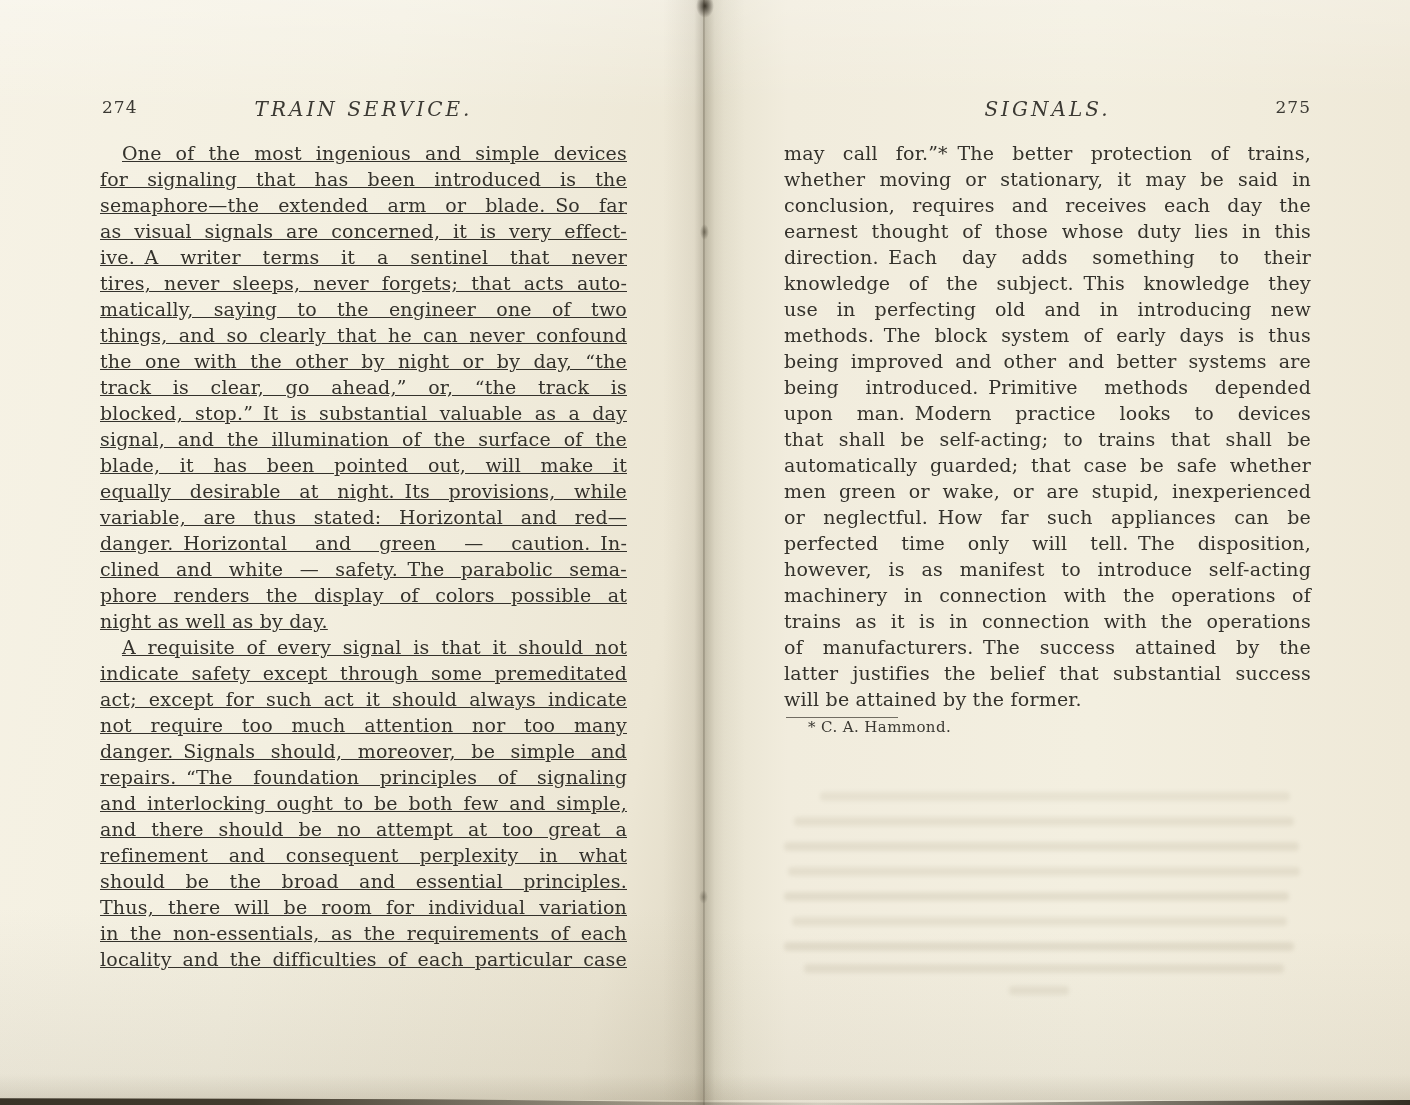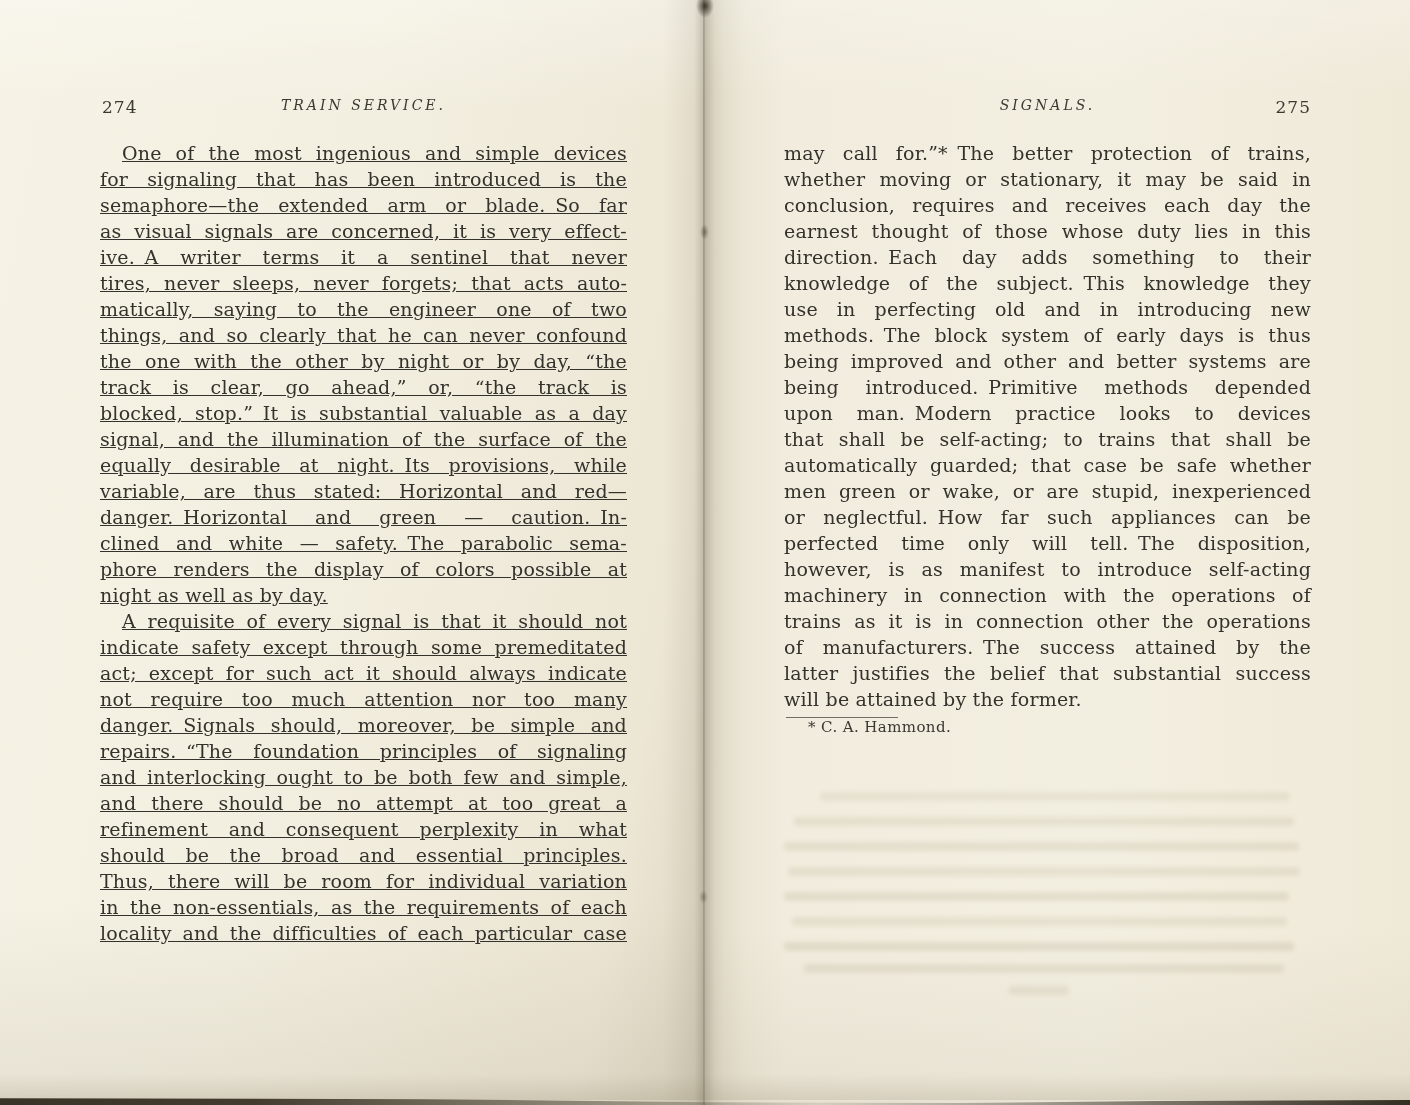--- a/index.html
+++ b/index.html
@@ -39,21 +39,21 @@
     background: radial-gradient(ellipse at center, rgba(50,44,30,0.5) 0%, rgba(50,44,30,0) 70%); }
   .gutter-dot-b { position:absolute; left:699px; top:890px; width:9px; height:14px;
     background: radial-gradient(ellipse at center, rgba(50,44,30,0.35) 0%, rgba(50,44,30,0) 70%); }
 
   .pagehead { position:absolute; top:97px; height:26px; font-size:17px; color:#3b3933; }
   .page-left  .pagehead { left:100px; width:527px; }
   .page-right .pagehead { left:81px;  width:527px; }
   .pagenum { position:absolute; top:0; letter-spacing:1px; }
   .page-left  .pagenum { left:2px; }
   .page-right .pagenum { right:0; }
-  .runhead { display:block; text-align:center; font-style:italic; letter-spacing:3px; font-size:14px; }
+  .runhead { display:block; text-align:center; font-style:italic; letter-spacing:3px; font-size:20px; }
 
   .textcol { position:absolute; top:140px; width:527px; font-size:19px; line-height:26px; color:#34322c; }
   .page-left  .textcol { left:100px;text-decoration:underline; }
   .page-right .textcol { left:81px; }
   .para { margin:0; }
   .tline { text-align:justify; text-align-last:justify; letter-spacing:0.2px; }
   .tline.endline { text-align-last:left; }
   .tline.indent { text-indent:22px; }
 
   .footnote { position:absolute; left:81px; top:717px; width:527px; color:#3a3832; }
@@ -96,20 +96,21 @@
           <div class="tline">semaphore—the extended arm or blade. So far</div>
           <div class="tline">as visual signals are concerned, it is very effect-</div>
           <div class="tline">ive. A writer terms it a sentinel that never</div>
           <div class="tline">tires, never sleeps, never forgets; that acts auto-</div>
           <div class="tline">matically, saying to the engineer one of two</div>
           <div class="tline">things, and so clearly that he can never confound</div>
           <div class="tline">the one with the other by night or by day, “the</div>
           <div class="tline">track is clear, go ahead,” or, “the track is</div>
           <div class="tline">blocked, stop.” It is substantial valuable as a day</div>
           <div class="tline">signal, and the illumination of the surface of the</div>
+          <div class="tline">blade, it has been pointed out, will make it</div>
           <div class="tline">equally desirable at night. Its provisions, while</div>
           <div class="tline">variable, are thus stated: Horizontal and red—</div>
           <div class="tline">danger. Horizontal and green — caution. In-</div>
           <div class="tline">clined and white — safety. The parabolic sema-</div>
           <div class="tline">phore renders the display of colors possible at</div>
           <div class="tline endline">night as well as by day.</div>
         </div>
         <div class="para">
           <div class="tline indent">A requisite of every signal is that it should not</div>
           <div class="tline">indicate safety except through some premeditated</div>
@@ -146,21 +147,21 @@
           <div class="tline">being improved and other and better systems are</div>
           <div class="tline">being introduced. Primitive methods depended</div>
           <div class="tline">upon man. Modern practice looks to devices</div>
           <div class="tline">that shall be self-acting; to trains that shall be</div>
           <div class="tline">automatically guarded; that case be safe whether</div>
           <div class="tline">men green or wake, or are stupid, inexperienced</div>
           <div class="tline">or neglectful. How far such appliances can be</div>
           <div class="tline">perfected time only will tell. The disposition,</div>
           <div class="tline">however, is as manifest to introduce self-acting</div>
           <div class="tline">machinery in connection with the operations of</div>
-          <div class="tline">trains as it is in connection other the operations</div>
+          <div class="tline">trains as it is in connection with the operations</div>
           <div class="tline">of manufacturers. The success attained by the</div>
           <div class="tline">latter justifies the belief that substantial success</div>
           <div class="tline endline">will be attained by the former.</div>
         </div>
       </div>
     <div class="footnote">
       <div class="footrule"></div>
       <div class="foottext">* C. A. Hammond.</div>
     </div>
     <div class="ghost">

